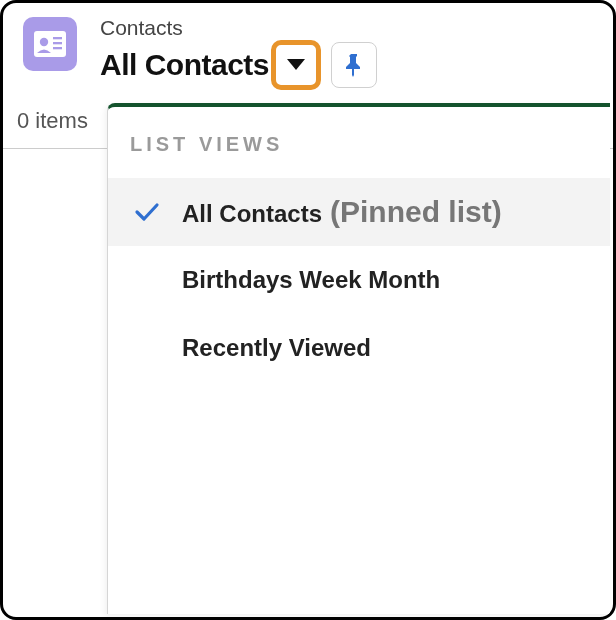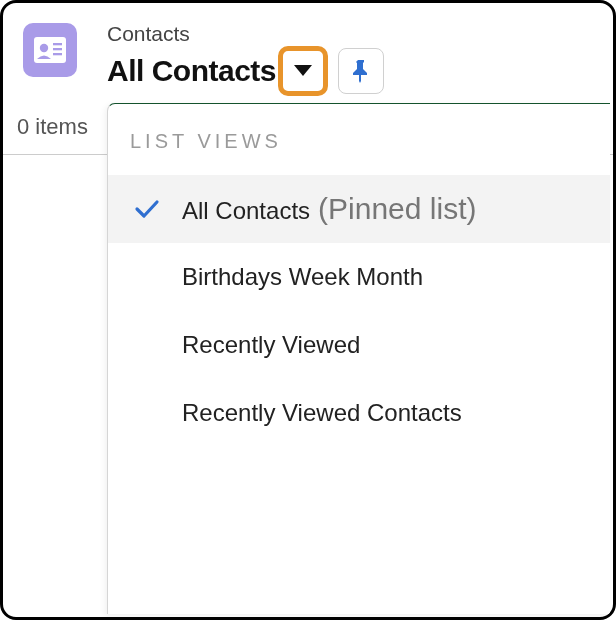--- a/index.html
+++ b/index.html
@@ -9,22 +9,22 @@
       width: 616px;
       height: 620px;
       border: 3px solid #000;
       border-radius: 16px;
       overflow: hidden;
       position: relative;
     }
     .header {
       display: flex;
       align-items: flex-start;
-      padding: 18px 18px 14px 20px;
-      gap: 30px;
+      padding: 12px 18px 14px 20px;
+      gap: 23px;
     }
     .obj-icon {
       width: 54px;
       height: 54px;
       background: #a99be8;
       border-radius: 10px;
       display: flex;
       align-items: center;
       justify-content: center;
       flex-shrink: 0;
@@ -86,24 +86,25 @@
       width: 100%;
     }
     .dropdown {
       position: absolute;
       left: 104px;
       top: 100px;
       right: 3px;
       bottom: 3px;
       background: #fff;
       border-left: 1px solid #d5d5d5;
-      border-top: 1px solid #14532d;
+      border-top: 4px solid #14532d;
       border-top-left-radius: 8px;
       box-shadow: -2px 2px 6px rgba(0,0,0,0.06);
       overflow: hidden;
+      font-weight: bold;
     }
     .dd-header {
       font-size: 20px;
       color: #9a9a9a;
       letter-spacing: 4px;
       padding: 26px 0 22px 22px;
       text-transform: uppercase;
     }
     .dd-item {
       display: flex;
@@ -189,20 +190,14 @@
         <div class="dd-label">
           <span>Birthdays Week Month</span>
         </div>
       </div>
       <div class="dd-item">
         <div class="check-col"></div>
         <div class="dd-label">
           <span>Recently Viewed</span>
         </div>
       </div>
-      <div class="dd-item">
-        <div class="check-col"></div>
-        <div class="dd-label">
-          <span>Recently Viewed Contacts</span>
-        </div>
-      </div>
     </div>
 </div>
 
 </body></html>

